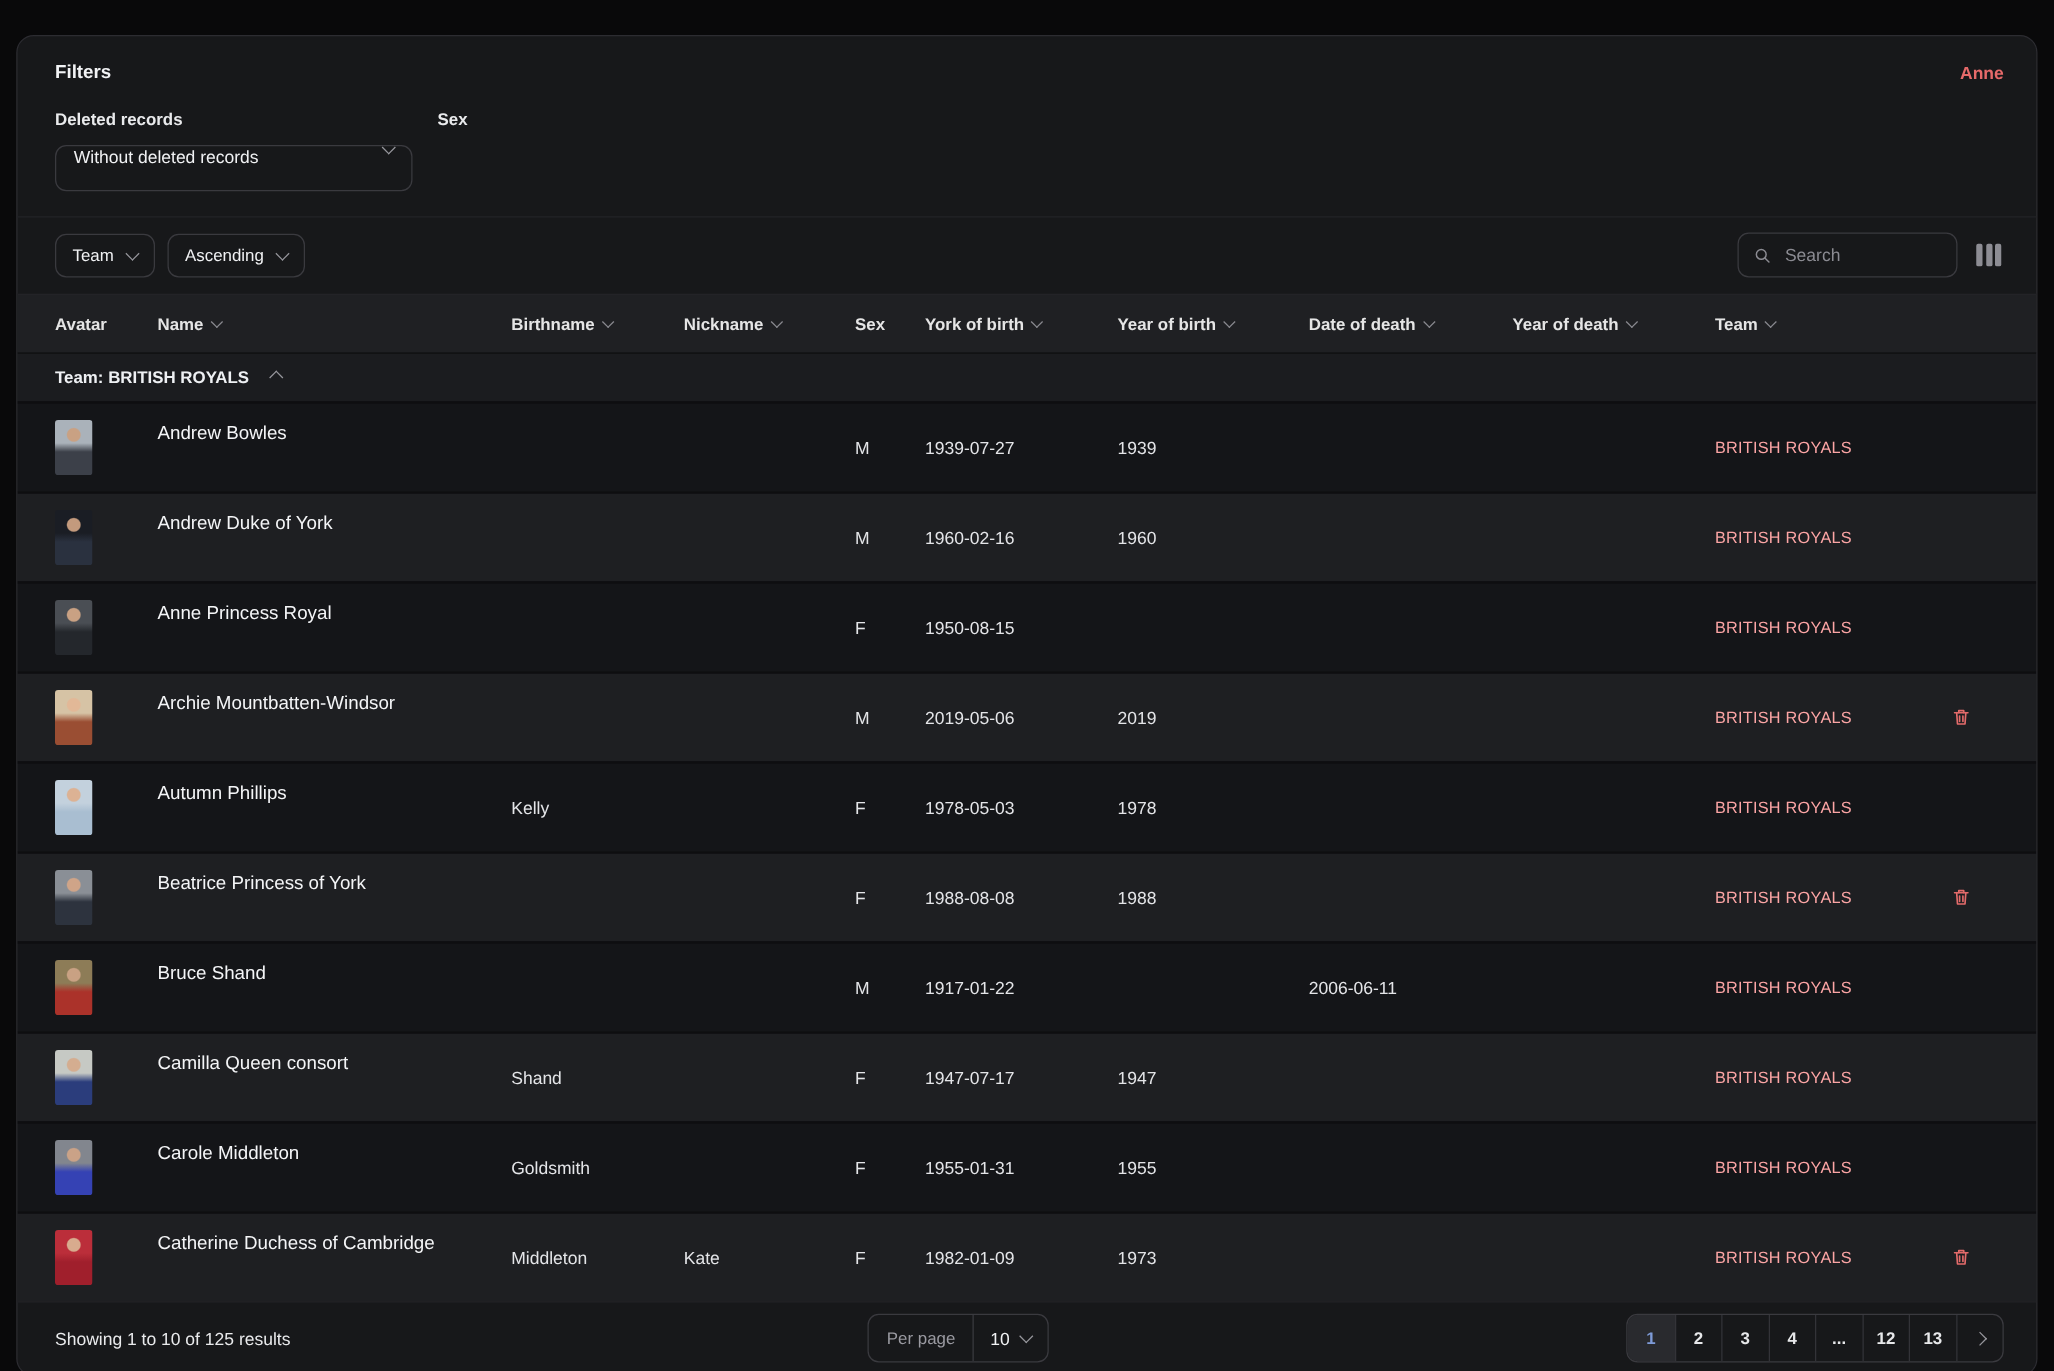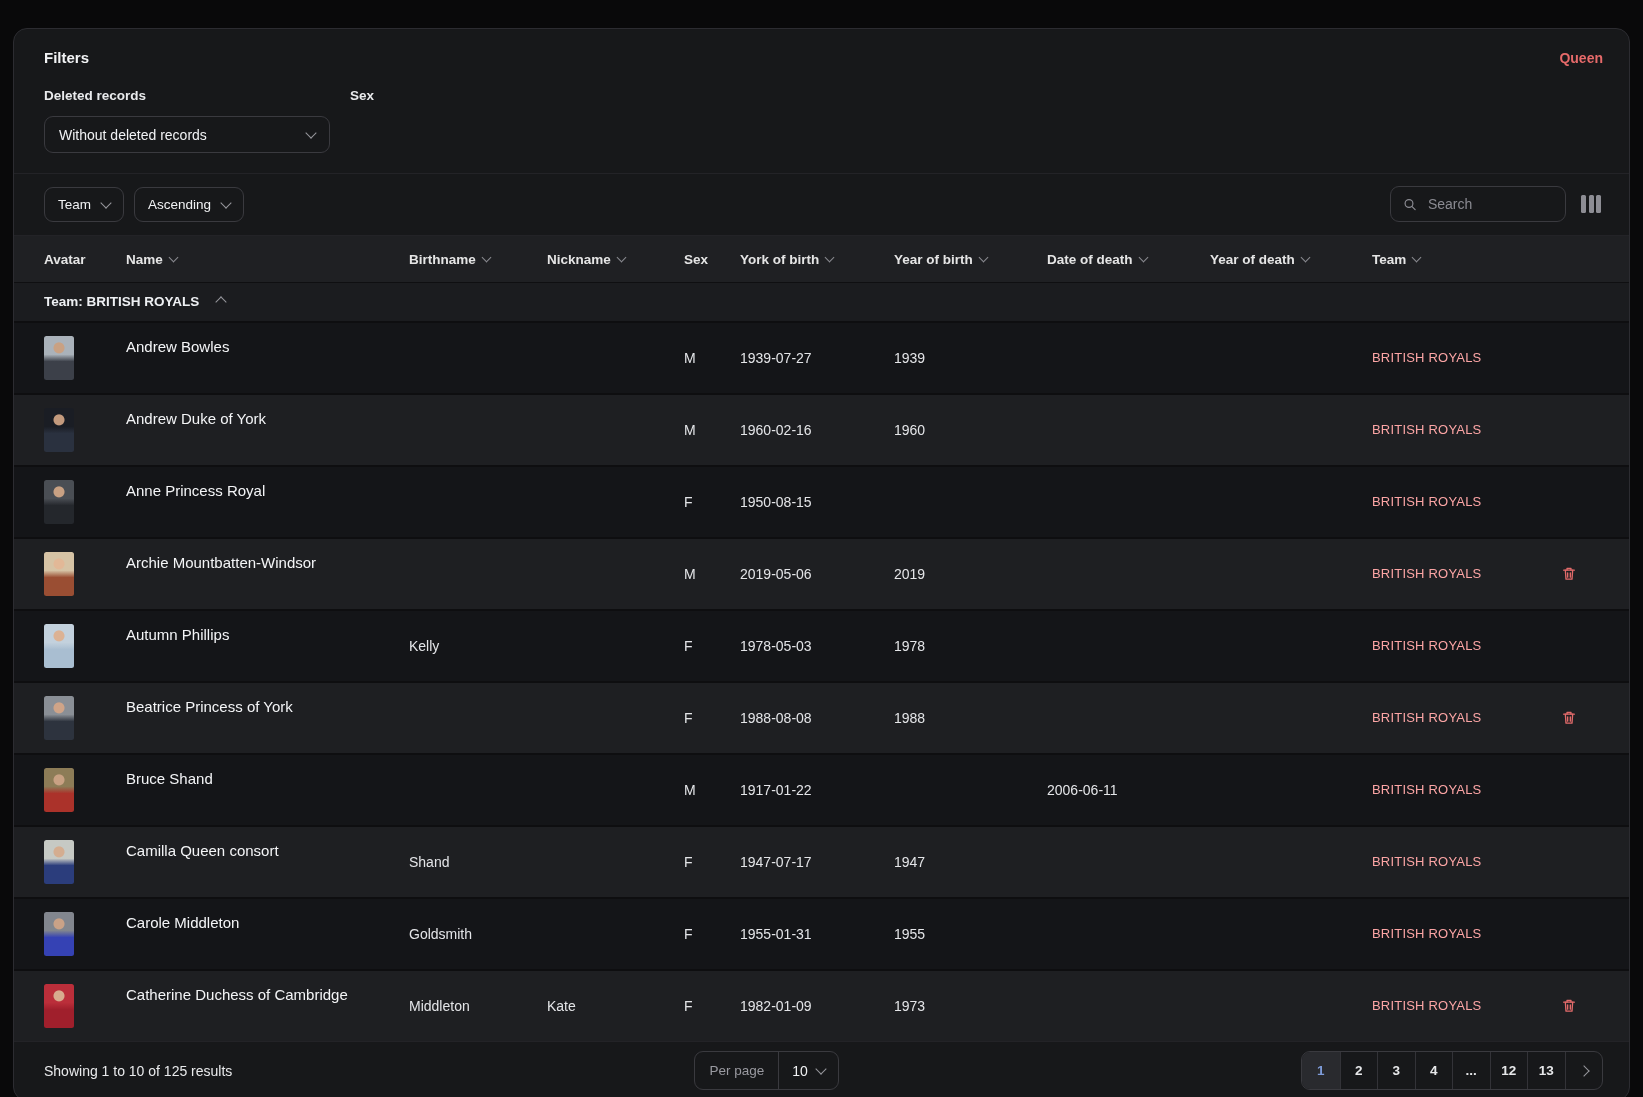--- a/index.html
+++ b/index.html
@@ -9,21 +9,21 @@
 
   
   .filters-section{padding:20px 26px 0 30px;}
   .filters-header{display:flex;align-items:center;justify-content:space-between;}
   .filters-title{font-size:15px;font-weight:700;color:#f2f3f5;}
   .reset-link{font-size:14px;font-weight:600;color:#e66a6a;cursor:pointer;background:none;border:none;padding:0;}
   .filter-fields{display:flex;gap:20px;margin-top:22px;padding-bottom:20px;}
   .filter-field{display:flex;flex-direction:column;gap:13px;}
   .field-label{font-size:13.5px;font-weight:600;color:#e9eaec;}
   .select{width:286px;height:37px;box-sizing:border-box;border:1px solid #3a3a3f;border-radius:9px;
-          display:flex;align-items:center;justify-content:space-between;padding:0 14px;
+          display:flex;align-items:flex-start;justify-content:space-between;padding:0 14px;
           font-size:14px;color:#f1f2f4;cursor:pointer;background:transparent;}
 
   
   .chev{display:inline-block;width:7px;height:7px;border-right:1.6px solid #97979d;border-bottom:1.6px solid #97979d;
         transform:rotate(45deg);margin-top:-3px;}
   .chev-sm{width:6px;height:6px;border-color:#8a8a90;}
   .chev-up{transform:rotate(-135deg);margin-top:3px;}
   .chev-right{transform:rotate(-45deg);margin:0;}
 
   
@@ -73,21 +73,21 @@
   .page-btn.active{background:#292a2e;color:#7e9bd8;}
 </style>
 </head>
 <body>
 
 <div class="panel">
 
   <div class="filters-section">
     <div class="filters-header">
       <div class="filters-title">Filters</div>
-      <button class="reset-link">Queen</button>
+      <button class="reset-link">Anne</button>
     </div>
     <div class="filter-fields">
       <div class="filter-field">
         <div class="field-label">Deleted records</div>
         <div class="select">
           <span>Without deleted records</span>
           <i class="chev"></i>
         </div>
       </div>
       <div class="filter-field">

